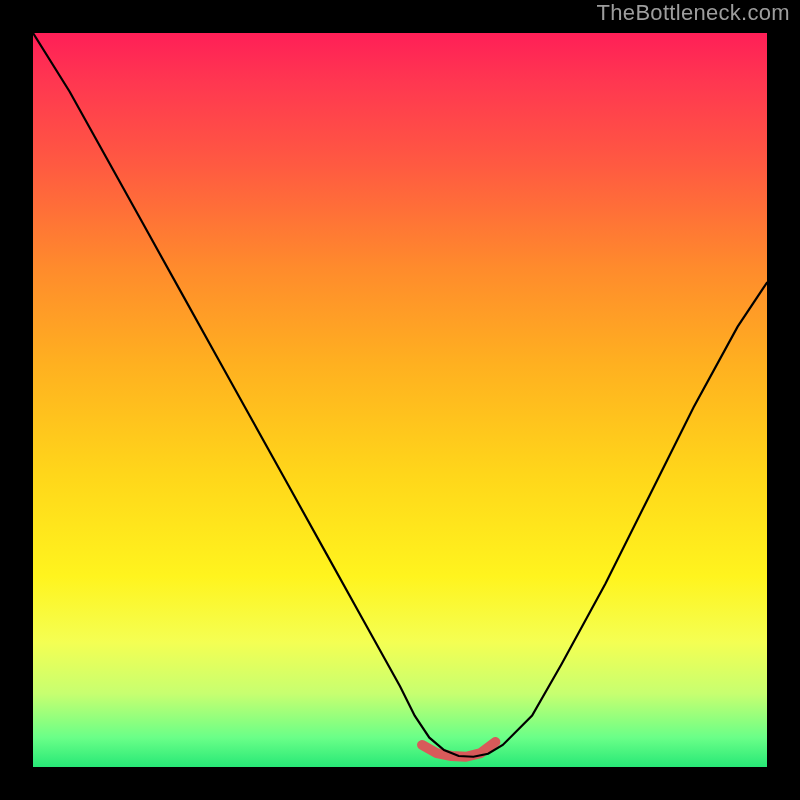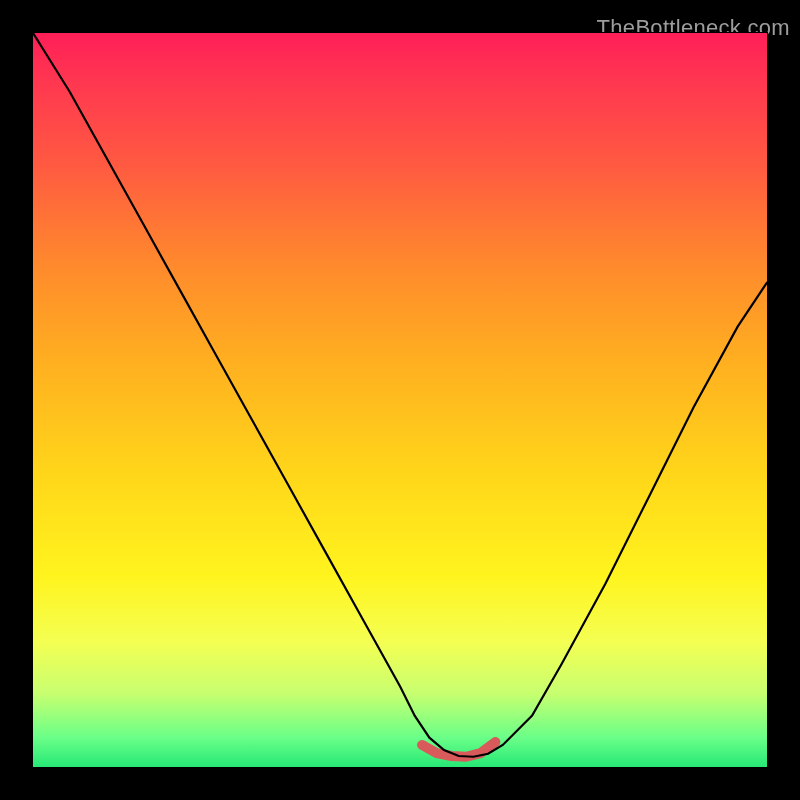--- a/index.html
+++ b/index.html
@@ -57,21 +57,21 @@
   }
   .marker {
     fill: none;
     stroke: #d85a5a;
     stroke-width: 10;
     stroke-linecap: round;
     stroke-linejoin: round;
   }
   .watermark {
     position: absolute;
-    top: 15px;
+    top: 0;
     right: 10px;
     color: #9d9d9d;
     font-size: 22px;
     font-weight: 400;
     letter-spacing: 0.3px;
     user-select: none;
   }
 </style>
 </head>
 <body>

